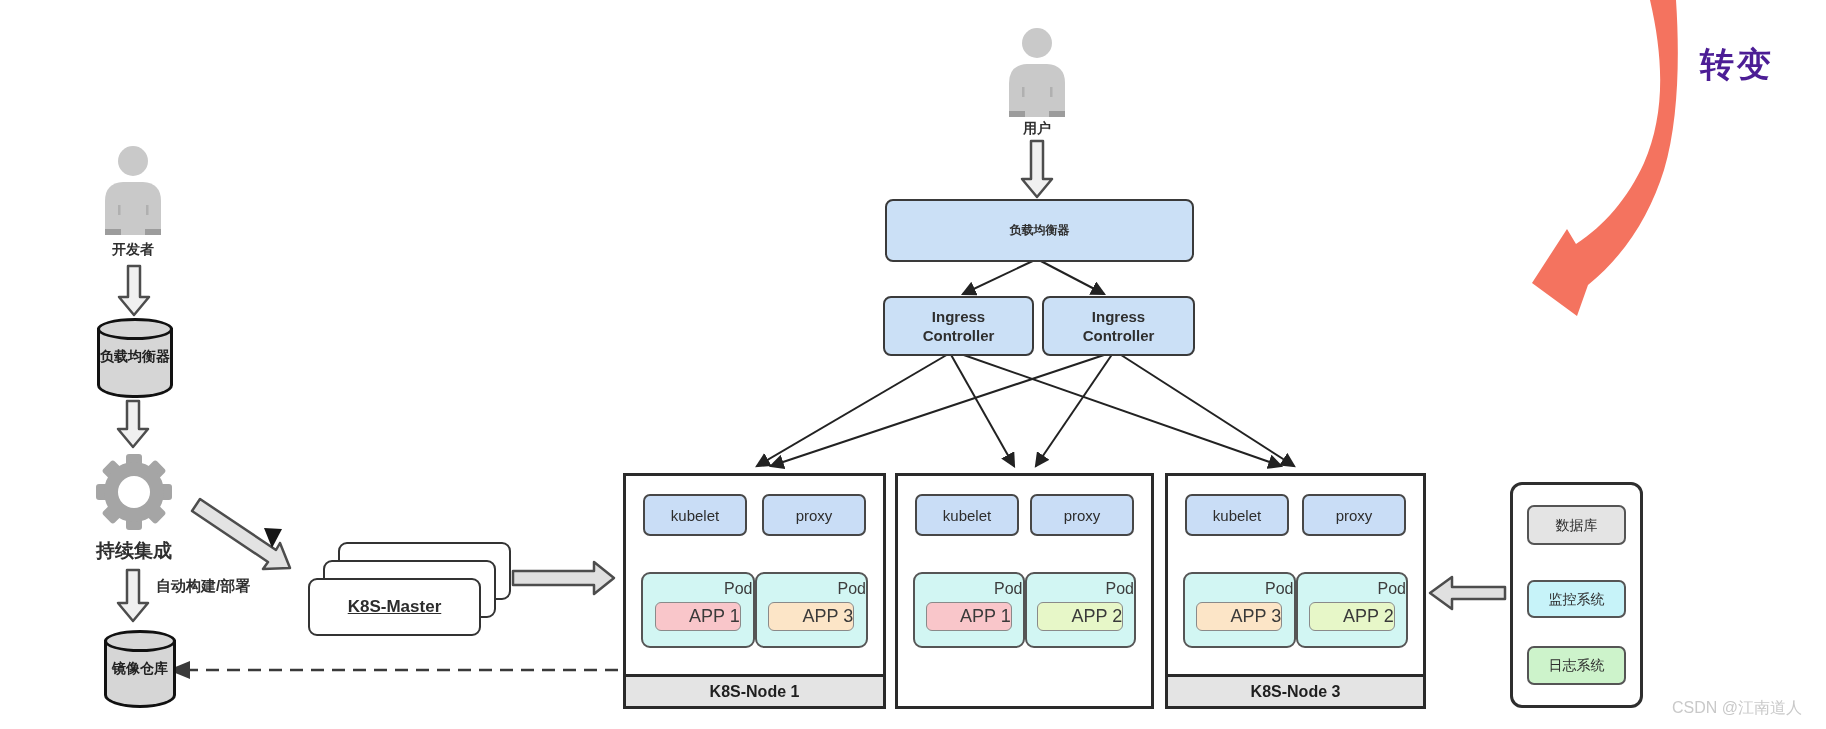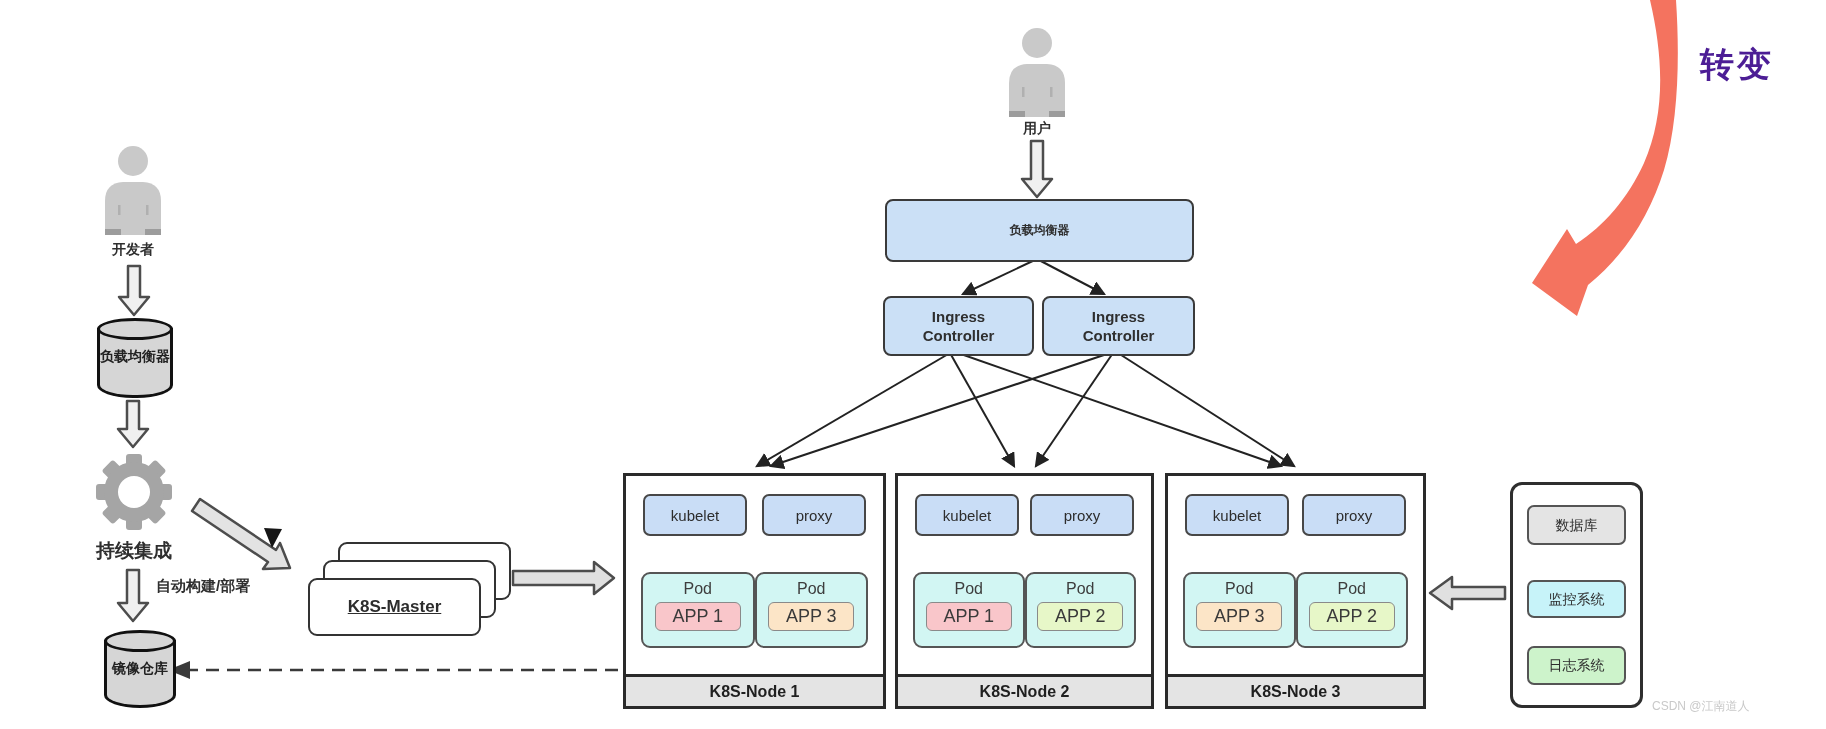--- a/index.html
+++ b/index.html
@@ -16,21 +16,21 @@
     position:absolute;background:#cbe0f6;border:2.5px solid #3a3a3a;border-radius:8px;
     display:flex;align-items:center;justify-content:center;flex-direction:column;
     font-weight:bold;color:#2f2f2f;
   }
   
   .node{position:absolute;background:#fff;border:3px solid #2a2a2a;}
   .svc-row{position:absolute;top:18px;left:0;right:0;display:flex;justify-content:space-between;padding:0 17px;}
   .svc{width:100px;height:38px;background:#c9ddf6;border:2px solid #474747;border-radius:7px;
        display:flex;align-items:center;justify-content:center;font-size:15px;color:#2d2d2d;}
   .pods-row{position:absolute;top:96px;left:0;right:0;display:flex;justify-content:space-between;padding:0 15px;}
-  .pod{width:110px;height:72px;background:#d2f6f3;border:2px solid #555;border-radius:9px;text-align:center;}
+  .pod{width:110px;height:72px;background:#d2f6f3;border:2px solid #555;border-radius:9px;text-align:right;}
   .pod .pod-title{font-size:16px;color:#3d3d3d;margin-top:6px;}
   .pod .app-badge{margin:4px auto 0;width:84px;height:27px;line-height:27px;border:1.5px solid #8a8a8a;
        border-radius:6px;font-size:18px;color:#3a3a3a;}
   .node-footer{position:absolute;left:0;right:0;bottom:0;height:29px;line-height:29px;background:#e4e4e4;
        border-top:3px solid #2a2a2a;text-align:center;font-weight:bold;font-size:16px;color:#1f1f1f;}
 
   
   .master-card{position:absolute;width:169px;height:54px;background:#fff;border:2.5px solid #333;border-radius:9px;text-decoration:underline;}
   .master-front{display:flex;align-items:center;justify-content:center;font-weight:bold;font-size:17px;color:#2d2d2d;}
 
@@ -45,21 +45,21 @@
        font-weight:bold;font-size:14px;color:#222;z-index:3;}
 
   
   .sidebox{position:absolute;left:1510px;top:482px;width:133px;height:226px;background:#fff;
        border:3px solid #2e2e2e;border-radius:12px;box-sizing:border-box;}
   .sys{position:absolute;left:14px;width:99px;border:2px solid #555;border-radius:7px;
        text-align:center;font-size:14px;color:#2d2d2d;box-sizing:border-box;}
 
   .transform-label{position:absolute;left:1700px;top:42px;font-size:34px;font-weight:bold;
        color:#4c1d95;letter-spacing:3px;}
-  .watermark{position:absolute;left:1652px;top:698px;width:170px;font-size:12px;color:#c9c9c9;text-align:left;}
+  .watermark{position:absolute;left:1652px;top:698px;width:170px;font-size:16px;color:#c9c9c9;text-align:center;}
 </style>
 </head>
 <body>
 
 <div id="canvas">
 
   <svg id="connectors" viewBox="0 0 1826 729">
     <defs>
       <marker id="ah" viewBox="0 0 10 10" refX="8.5" refY="5" markerWidth="7.5" markerHeight="7.5" orient="auto-start-reverse">
         <path d="M0 0 L10 5 L0 10 z" fill="#222"></path>
@@ -194,21 +194,20 @@
     <div class="pods-row">
       <div class="pod">
         <div class="pod-title">Pod</div>
         <div class="app-badge" style="background: rgb(249, 198, 202);">APP 1</div>
       </div>
       <div class="pod">
         <div class="pod-title">Pod</div>
         <div class="app-badge" style="background: rgb(231, 247, 200);">APP 2</div>
       </div>
     </div>
-    <div class="node-footer">K8S-Node 2</div>
   </div>
 
   <div class="node" style="left:1165px;top:473px;width:255px;height:230px;">
     <div class="svc-row">
       <div class="svc">kubelet</div>
       <div class="svc">proxy</div>
     </div>
     <div class="pods-row">
       <div class="pod">
         <div class="pod-title">Pod</div>

